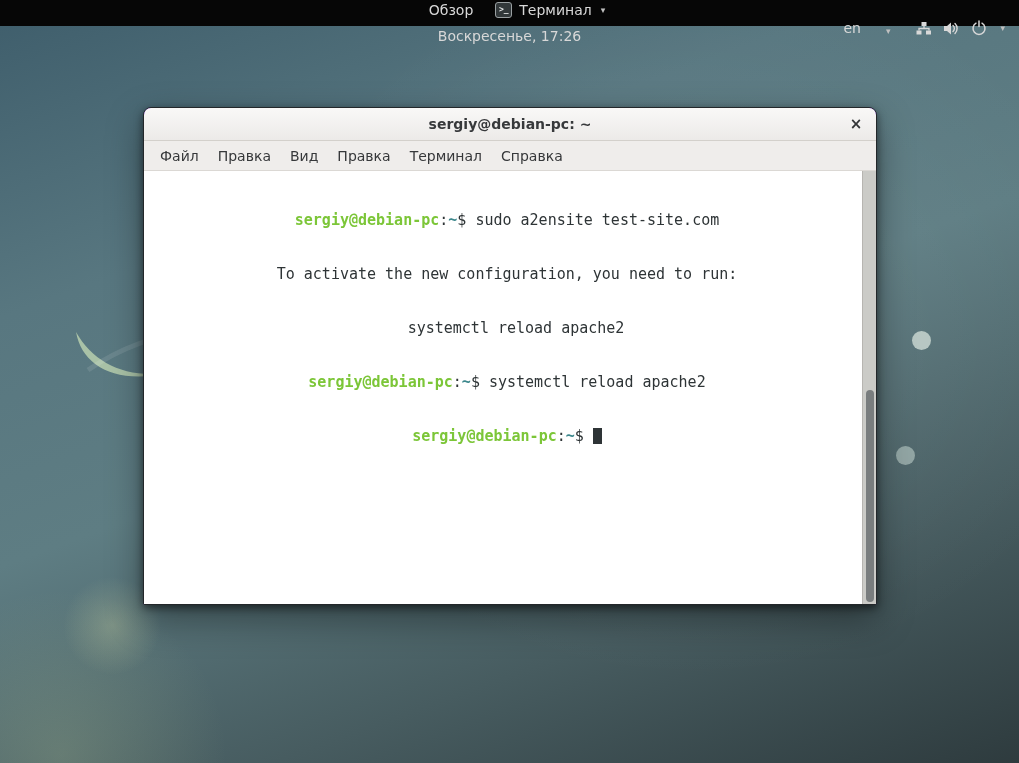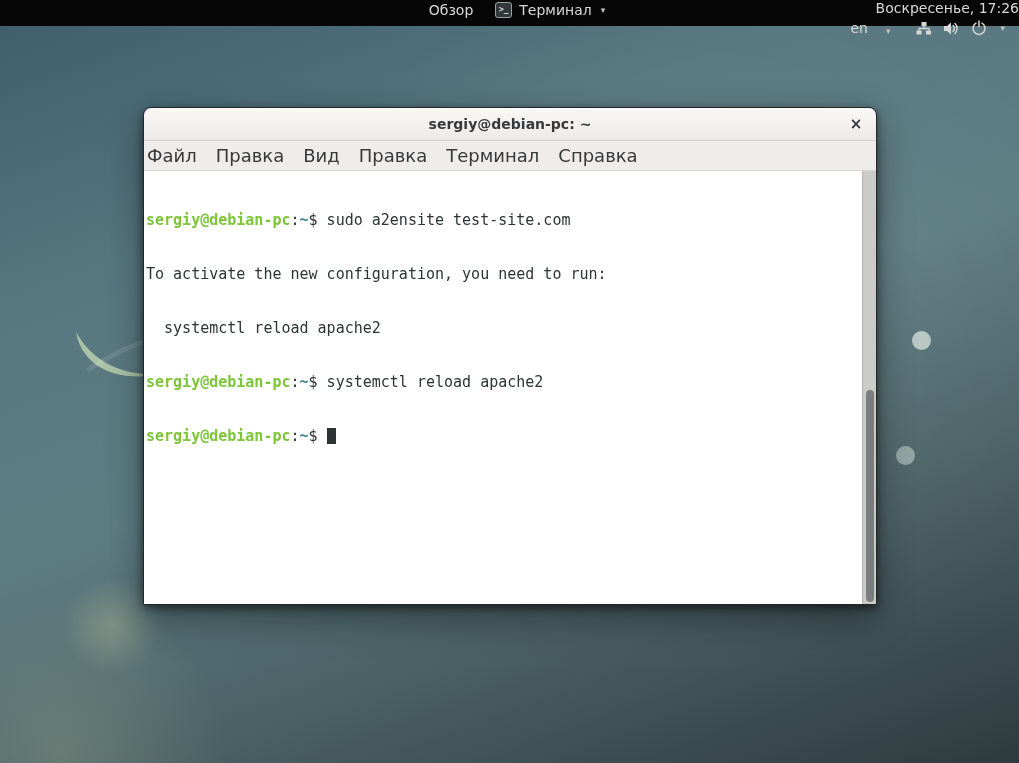--- a/index.html
+++ b/index.html
@@ -27,28 +27,28 @@
   .hotcorner { padding: 2px 4px; cursor: pointer; }
   .appmenu { display: flex; align-items: center; gap: 7px; cursor: pointer; }
   .term-glyph {
     width: 17px; height: 16px; border: 1px solid #9aa0a2; border-radius: 3px;
     background: #32383a; color: #e6e8e8; font-size: 8px; font-weight: bold;
     font-family: "DejaVu Sans Mono", monospace;
     display: flex; align-items: center; justify-content: center; line-height: 1;
   }
   .caret { font-size: 9px; color: #c0c0c0; margin-left: 2px; }
   .topbar .center {
-    position: absolute; left: 0; right: 0; text-align: right; pointer-events: none;
+    position: absolute; left: 0; right: 0; text-align: center; pointer-events: none; margin-top: 28px;
   }
   .topbar .center span { pointer-events: auto; cursor: pointer; }
   .topbar .right {
     margin-left: auto; display: flex; align-items: center; gap: 10px; padding-right: 14px;
     z-index: 2;
   }
-  .kbd-indicator { display: flex; align-items: flex-end; gap: 16px; cursor: pointer; }
+  .kbd-indicator { display: flex; align-items: flex-end; gap: 23px; cursor: pointer; }
   .sys-icons { display: flex; align-items: center; gap: 11px; margin-left: 16px; cursor: pointer; }
   .sys-icons svg { display: block; }
 
   
   .deco { position: absolute; pointer-events: none; }
   .dot { border-radius: 50%; }
   .dot1 { left: 912px; top: 331px; width: 19px; height: 19px; background: rgba(200,214,208,0.85); }
   .dot2 { left: 896px; top: 446px; width: 19px; height: 19px; background: rgba(186,203,198,0.62); }
 
   
@@ -75,34 +75,34 @@
     width: 22px; height: 22px; border-radius: 50%;
     display: flex; align-items: center; justify-content: center;
     color: #333537; font-size: 15px; font-weight: bold; cursor: pointer;
     font-family: "DejaVu Sans", sans-serif;
   }
   .menubar {
     height: 30px; flex: 0 0 30px;
     background: #efedeb;
     border-bottom: 1px solid #dbd8d4;
     display: flex; align-items: center; gap: 17px;
-    padding-left: 2px;
-    font-size: 18px; color: #36383a;
+    padding-left: 15px;
+    font-size: 14px; color: #36383a;
   }
   .menu-item { padding: 3px 1px; cursor: pointer; }
 
   .term-area {
     position: relative; flex: 1 1 auto; background: #ffffff; overflow: hidden;
   }
   .term-text {
     position: absolute; left: 0; top: 0; right: 14px; bottom: 0;
-    padding: 4px 2px 0 2px;
+    padding: 4px 2px 0 10px;
     font-family: "DejaVu Sans Mono", "Liberation Mono", monospace;
     font-size: 15px; line-height: 18px; color: #2e3436;
-    white-space: pre; cursor: text;
+    white-space: pre; cursor: text; text-align: center;
   }
   .p-user { color: #7cc638; font-weight: bold; }
   .p-path { color: #3c878c; font-weight: bold; }
   .p-sym  { color: #2e3436; }
   .cursor-block {
     display: inline-block; width: 9px; height: 16px; background: #2e3436;
     vertical-align: -3px; margin-left: 9px;
   }
 
   .scrollbar {

